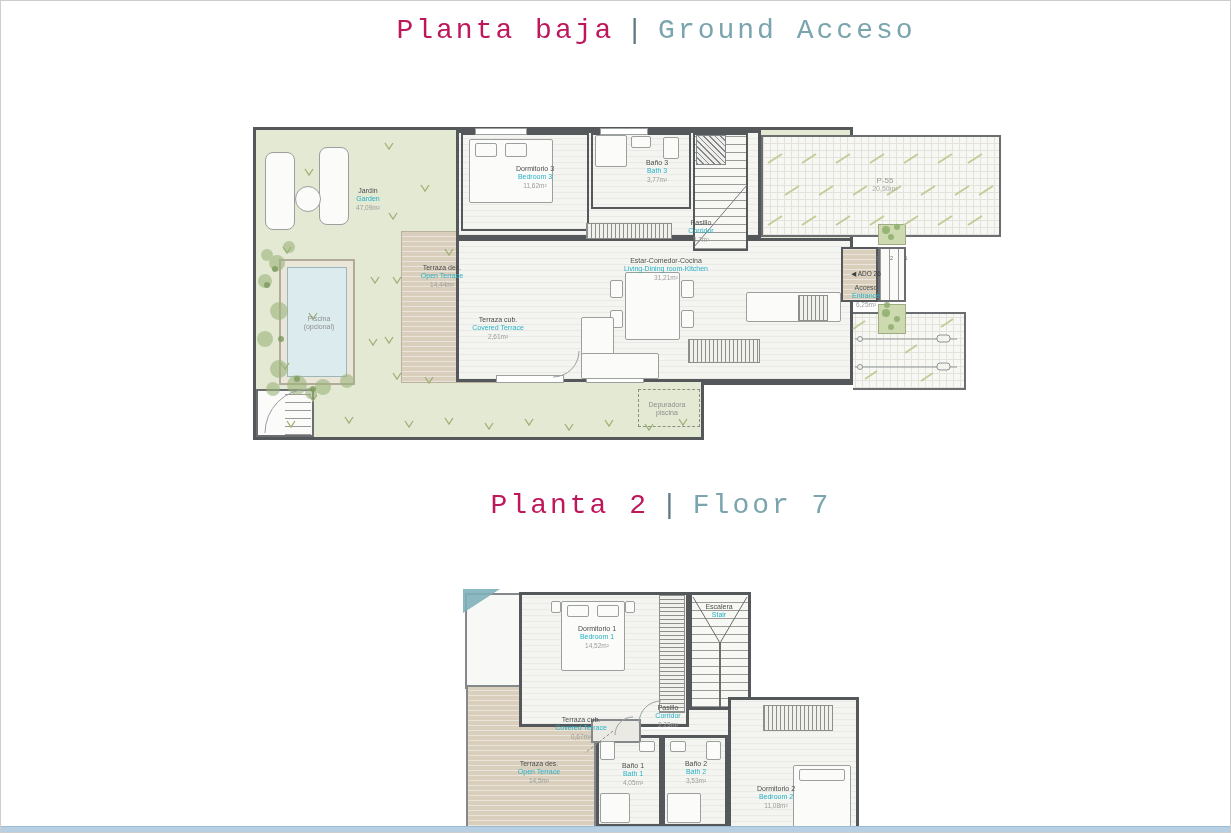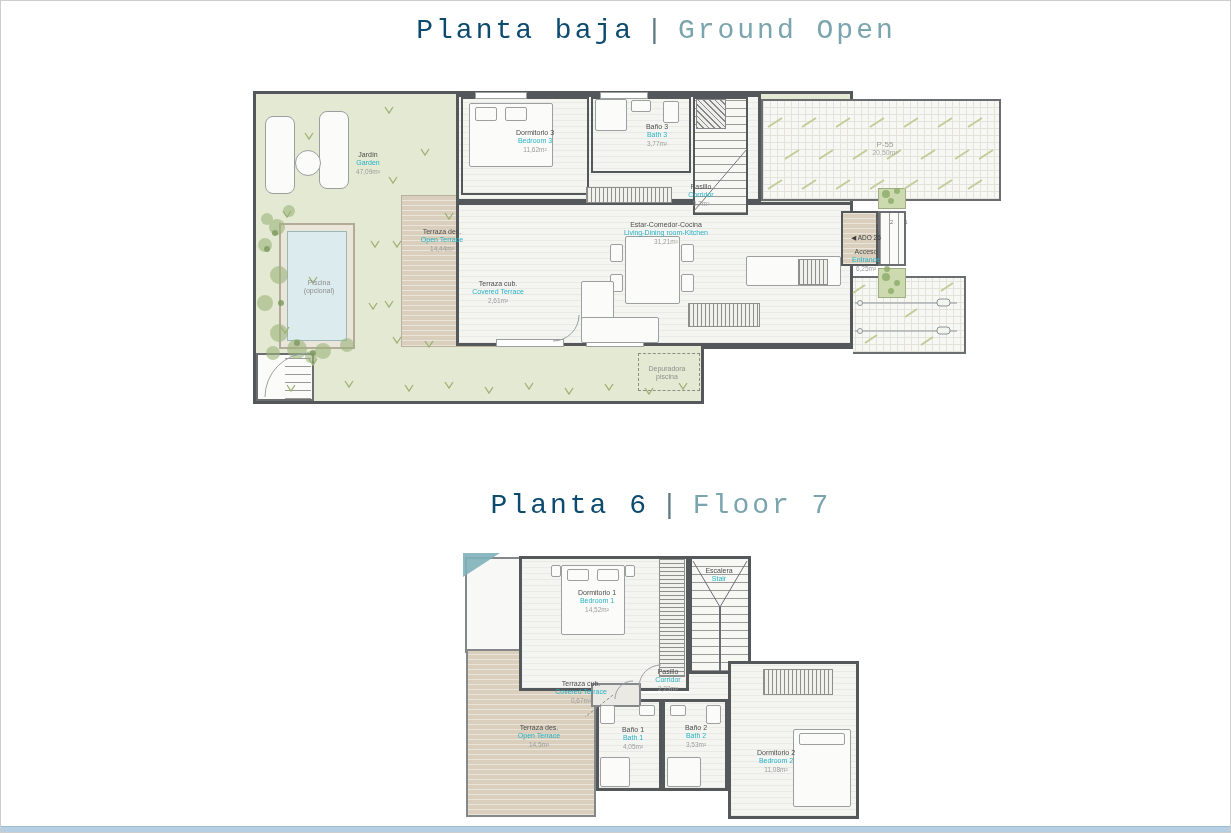--- a/index.html
+++ b/index.html
@@ -1,22 +1,22 @@
 <!DOCTYPE html>
 <html><head>
 <meta charset="utf-8">
 <style>
   html,body{margin:0;padding:0;background:#fff;}
   .canvas{position:relative;width:1231px;height:833px;background:#ffffff;border:1px solid #cdcdcd;box-sizing:border-box;overflow:hidden;font-family:"Liberation Sans",sans-serif;}
   .abs{position:absolute;box-sizing:border-box;}
   .title{position:absolute;transform:translateX(-50%);font-family:"Liberation Mono","DejaVu Sans Mono",monospace;font-size:28px;letter-spacing:3px;white-space:nowrap;}
-  .t-es{color:#0c4a6e;}
+  .t-es{color:#be185d;}
   .t-sep{color:#5d7880;padding:0 12px;}
   .t-en{color:#7aa4ae;}
-  .plan{position:absolute;}
+  .plan{position:absolute;margin-top:36px;}
   .wall{border:3px solid #54585b;}
   .wall2{border:2px solid #6a6e71;}
   .roomwall{border:2px solid #54585b;}
   .garden{background:#e3e9d3;}
   .floorlines{background-color:#f4f4f1;background-image:repeating-linear-gradient(0deg,#e9e9e5 0 1px,rgba(0,0,0,0) 1px 6px);}
   .stripes-tan{background-color:#d9cfbc;background-image:repeating-linear-gradient(0deg,rgba(255,255,255,.45) 0 1px,rgba(0,0,0,0) 1px 5px);}
   .gridbg{background-color:#f7f7f3;background-image:repeating-linear-gradient(0deg,#e3e3db 0 1px,rgba(0,0,0,0) 1px 7px),repeating-linear-gradient(90deg,#e3e3db 0 1px,rgba(0,0,0,0) 1px 7px);}
   .treads{background-image:repeating-linear-gradient(0deg,#9a9a96 0 1px,rgba(0,0,0,0) 1px 8px);}
   .vsteps{background-image:repeating-linear-gradient(90deg,#9a9a96 0 1px,rgba(0,0,0,0) 1px 9px);}
   .hatch-v{background-color:#f0f0ec;background-image:repeating-linear-gradient(90deg,#8e8e8a 0 1px,rgba(0,0,0,0) 1px 4px);border:1px solid #8e8e8a;}
@@ -34,21 +34,21 @@
   .lbl .st{font-size:5.5px;color:#6b6f72;letter-spacing:5px;}
   .deco{position:absolute;left:0;top:0;pointer-events:none;}
   .bottombar{position:absolute;left:0;top:825px;width:1231px;height:8px;background:#b6cfe3;border-top:1px solid #9dbbd2;}
 </style>
 </head>
 <body>
 
 <div class="canvas">
 
   <div class="title" style="left:655px;top:14px;">
-    <span class="t-es">Planta baja</span><span class="t-sep">|</span><span class="t-en">Ground Open</span>
+    <span class="t-es">Planta baja</span><span class="t-sep">|</span><span class="t-en">Ground Acceso</span>
   </div>
 
   <div class="plan" style="left:252px;top:90px;width:748px;height:315px;">
 
     <div class="abs garden wall" style="left:0;top:0;width:600px;height:313px;"></div>
     <div class="abs gridbg wall2" style="left:508px;top:8px;width:240px;height:102px;"></div>
     <div class="abs gridbg wall2" style="left:593px;top:185px;width:120px;height:78px;"></div>
     <div class="abs" style="left:448px;top:255px;width:152px;height:58px;background:#fff;border-top:3px solid #54585b;border-left:3px solid #54585b;"></div>
 
     <div class="abs stripes-tan" style="left:148px;top:104px;width:116px;height:152px;border:1px solid #b9b09e;"></div>
@@ -196,21 +196,21 @@
       <div class="gp">P-55</div>
       <div class="ga">20,50m²</div>
     </div>
     <div class="lbl" style="left:414px;top:282px;">
       <div class="g">Depuradora</div>
       <div class="g">piscina</div>
     </div>
   </div>
 
   <div class="title" style="left:660px;top:489px;">
-    <span class="t-es">Planta 6</span><span class="t-sep">|</span><span class="t-en">Floor 7</span>
+    <span class="t-es">Planta 2</span><span class="t-sep">|</span><span class="t-en">Floor 7</span>
   </div>
 
   <div class="plan" style="left:462px;top:548px;width:398px;height:272px;">
 
     <div class="abs" style="left:2px;top:8px;width:56px;height:96px;background:#f8f8f6;border:2px solid #85888b;"></div>
     <div class="abs stripes-tan" style="left:3px;top:100px;width:130px;height:168px;border:2px solid #85888b;"></div>
 
     <div class="abs floorlines wall" style="left:56px;top:7px;width:170px;height:135px;"></div>
     <div class="abs wall" style="left:226px;top:7px;width:62px;height:118px;background:#f7f7f4;"></div>
     <div class="abs treads" style="left:229px;top:10px;width:56px;height:112px;"></div>

